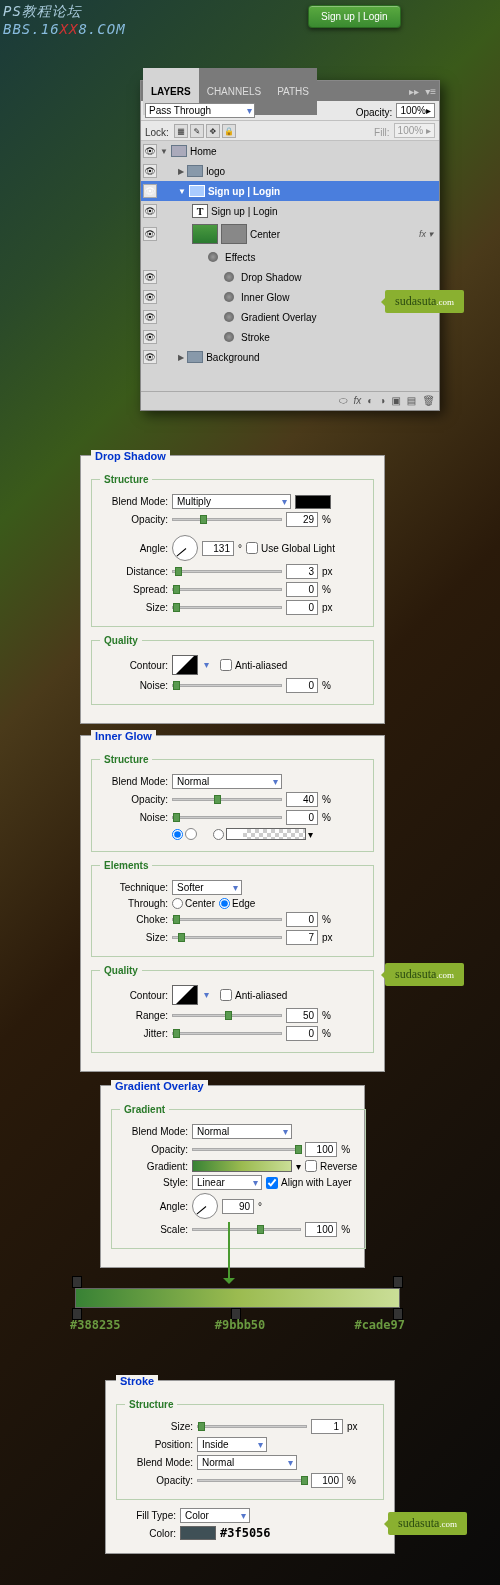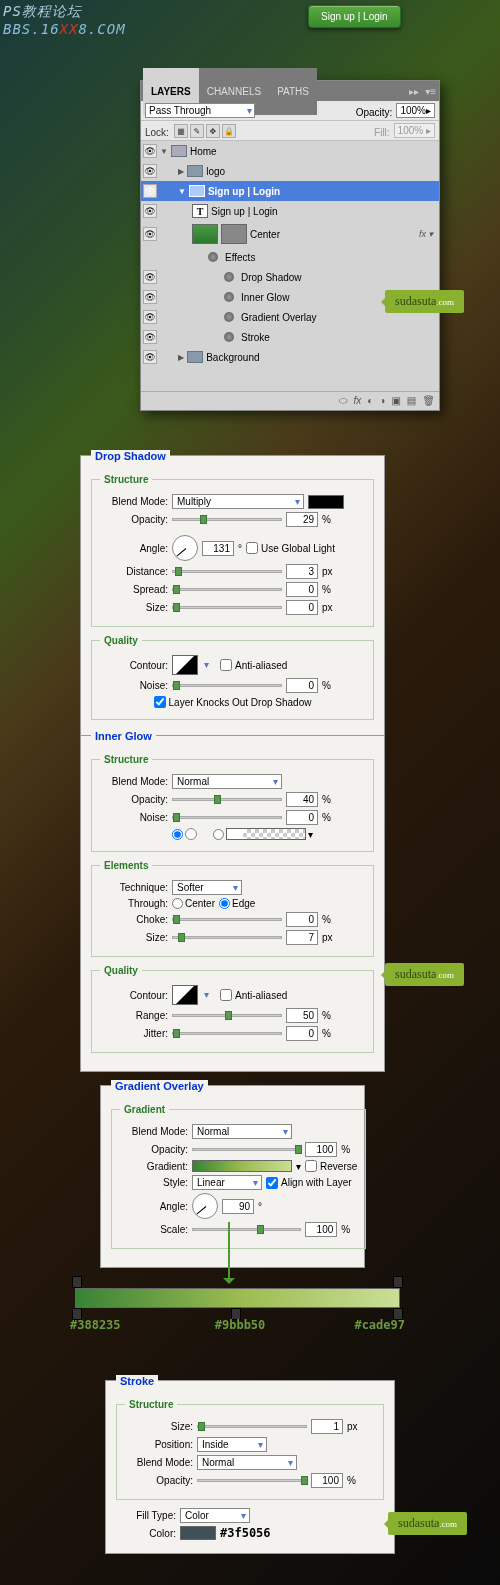--- a/index.html
+++ b/index.html
@@ -252,21 +252,21 @@
     </div>
   </div>
 </div>
 
 <div class="dialog" id="dialog1">
   <span class="title">Drop Shadow</span>
   <fieldset>
     <legend>Structure</legend>
     <div class="row">
         <span class="lbl">Blend Mode:</span>
-      <span class="drop" style="width:132px">Multiply</span>
+      <span class="drop" style="width:119px">Multiply</span>
       <span class="swatch black"></span>
     </div>
     <div class="row">
         <span class="lbl">Opacity:</span>
       <span class="slider">
           <span class="thumb-s" style="left:25%"></span>
         </span>
       <span class="numbox">29</span>
       <span class="unit">%</span>
     </div>
@@ -317,26 +317,20 @@
         </label>
     </div>
     <div class="row">
         <span class="lbl">Noise:</span>
       <span class="slider">
           <span class="thumb-s" style="left:0"></span>
         </span>
       <span class="numbox">0</span>
       <span class="unit">%</span>
     </div>
-    <div class="row" style="justify-content:center">
-        <label class="chk">
-          <input type="checkbox" checked="" style="">
-          <span>Layer Knocks Out Drop Shadow</span>
-        </label>
-      </div>
   </fieldset>
 </div>
 
 <div class="dialog" id="dialog2">
   <span class="title">Inner Glow</span>
   <fieldset>
     <legend>Structure</legend>
     <div class="row">
         <span class="lbl">Blend Mode:</span>
       <span class="drop" style="width:110px">Normal</span>

